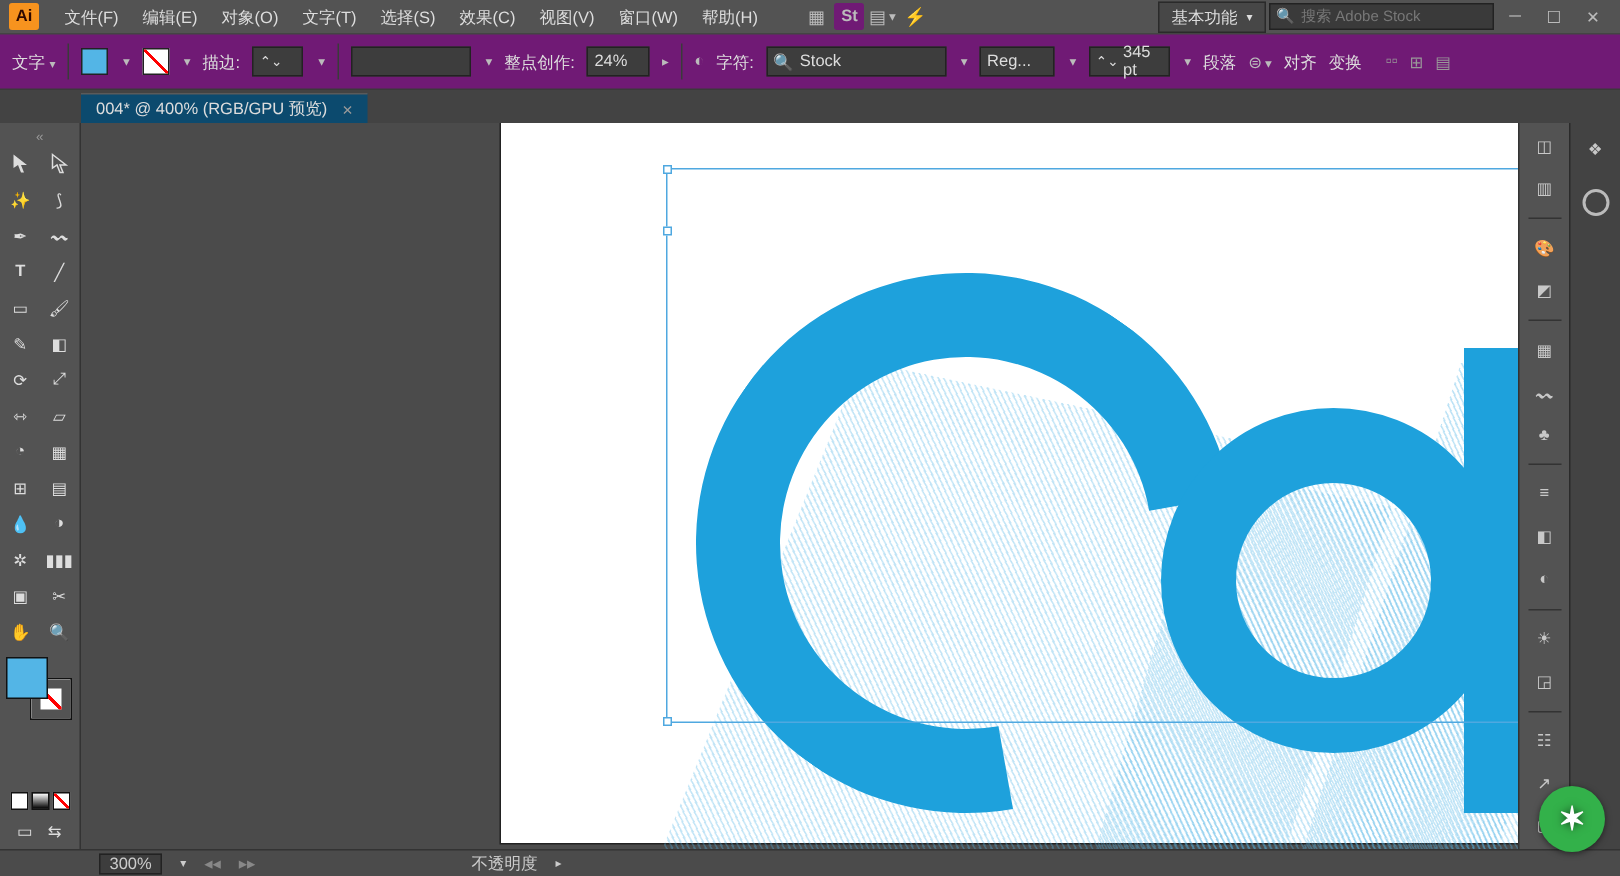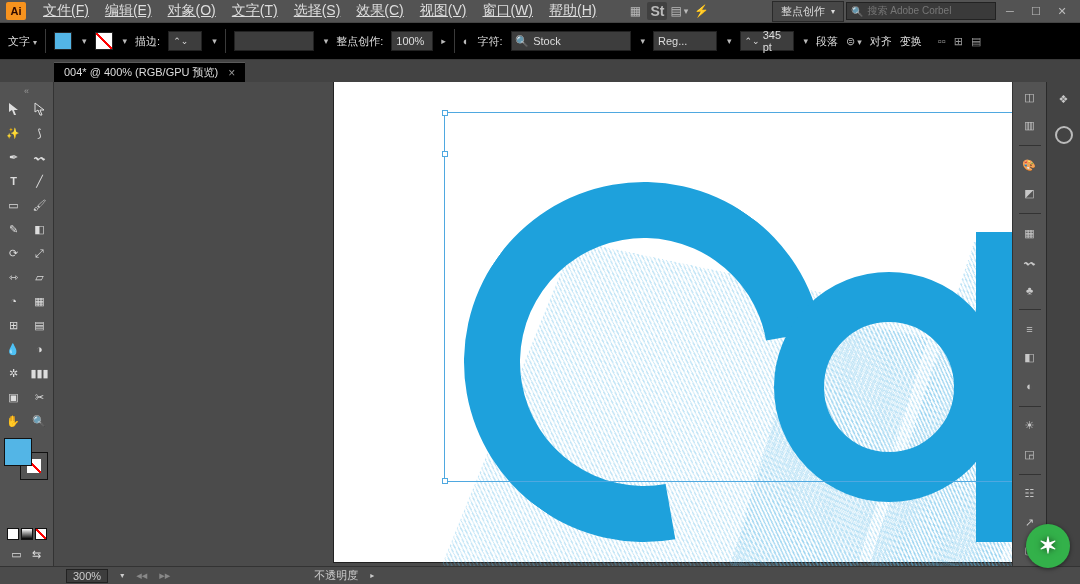--- a/index.html
+++ b/index.html
@@ -27,23 +27,22 @@
     color: #2e0900;
     font-weight: bold;
     font-size: 11px;
     display:flex; align-items:center; justify-content:center;
     border-radius: 2px;
     margin-right: 8px;
   }
   .menu-item {
     padding: 2px 7px;
     color: #ddd;
-    font-size: 14px;
+    font-size: 11px;
     cursor: default;
-    text-decoration: underline;
   }
   .menubar .spacer { flex:1; }
   .menubar .icon-btn {
     width: 20px; height: 18px;
     display:flex; align-items:center; justify-content:center;
     color:#bbb;
     font-size: 12px;
   }
   .workspace-switch {
     padding: 2px 8px;
@@ -60,21 +59,21 @@
     display:flex; align-items:center;
     padding:0 4px;
     gap:4px;
     color:#777;
     font-size: 10px;
   }
   .win-ctrl { width:24px; height:18px; display:flex;align-items:center;justify-content:center;color:#bbb; }
   
   .controlbar {
     height: 38px;
-    background: #000000;
+    background: #701a75;
     border-top:1px solid #444;
     border-bottom:1px solid #3a3a3a;
     display:flex; align-items:center;
     padding: 0 8px;
     gap: 8px;
   }
   .ctrl-text { color:#ddd; font-size:11px; }
   .dd-caret::after { content:"▾"; font-size:8px; color:#bbb; margin-left:3px;}
   .swatch {
     width:18px; height:18px;
@@ -97,21 +96,21 @@
   
   .tabsrow {
     height: 22px;
     background:#434343;
     display:flex; align-items:flex-end;
     padding-left:54px;
   }
   .doc-tab {
     height: 20px;
     padding: 2px 10px;
-    background:#000000;
+    background:#0c4a6e;
     color:#ddd;
     font-size:11px;
     display:flex; align-items:center; gap:10px;
     border-top:1px solid #5a5a5a;
   }
   .doc-tab .close { color:#999; font-size:12px; }
   
   .main {
     display:flex;
     height: calc(584px - 22px - 38px - 22px - 18px);
@@ -285,33 +284,33 @@
   <div class="menu-item">对象(O)</div>
   <div class="menu-item">文字(T)</div>
   <div class="menu-item">选择(S)</div>
   <div class="menu-item">效果(C)</div>
   <div class="menu-item">视图(V)</div>
   <div class="menu-item">窗口(W)</div>
   <div class="menu-item">帮助(H)</div>
 
   <div style="width:18px"></div>
   <div class="icon-btn">▦</div>
-  <div class="icon-btn" style="background:#404040;border-radius:2px;font-size:14px;font-weight:bold;">St</div>
+  <div class="icon-btn" style="background:#701a75;border-radius:2px;font-size:11px;font-weight:bold;">St</div>
   <div class="icon-btn">▤<span class="ar">▾</span></div>
   <div class="icon-btn">⚡</div>
 
   <div class="spacer"></div>
 
   <div class="workspace-switch">
-    <span>整点创作</span>
+    <span>基本功能</span>
     <span style="font-size:8px;">▾</span>
   </div>
   <div class="search-stock">
     <span>🔍</span>
-    <span>搜索 Adobe Corbel</span>
+    <span>搜索 Adobe Stock</span>
   </div>
   <div class="win-ctrl">─</div>
   <div class="win-ctrl">☐</div>
   <div class="win-ctrl">✕</div>
 </div>
 
 <div class="controlbar">
   <span class="ctrl-text dd-caret">文字</span>
   <div class="ctrl-sep"></div>
   <div class="swatch fill"></div>
@@ -320,31 +319,31 @@
     <span class="ar">▾</span>
   <span class="ctrl-text">描边:</span>
   <div class="ctrl-field" style="width:34px">
     <span style="font-size:9px">⌃⌄</span>
   </div>
     <span class="ar">▾</span>
   <div class="ctrl-sep"></div>
   <div class="ctrl-field" style="width:80px"></div>
     <span class="ar">▾</span>
   <span class="ctrl-text">整点创作:</span>
-  <div class="ctrl-field" style="width:42px">100%</div>
+  <div class="ctrl-field" style="width:42px">24%</div>
   <span style="font-size:9px;color:#bbb;">▸</span>
   <div class="ctrl-sep"></div>
   <span style="color:#bbb;">◐</span>
   <span class="ctrl-text">字符:</span>
   <div class="ctrl-field" style="width:120px">
     <span style="color:#888;margin-right:4px;">🔍</span>
     <span>Stock</span>
   </div>
     <span class="ar">▾</span>
-  <div class="ctrl-field" style="width:64px">Reg...</div>
+  <div class="ctrl-field" style="width:50px">Reg...</div>
     <span class="ar">▾</span>
   <div class="ctrl-field" style="width:54px">
     <span style="font-size:9px;margin-right:3px;">⌃⌄</span>
       <span>345 pt</span>
   </div>
     <span class="ar">▾</span>
   <span class="ctrl-text">段落</span>
   <span style="color:#bbb;">⊜<span class="ar">▾</span></span>
   <span class="ctrl-text">对齐</span>
   <span class="ctrl-text">变换</span>

